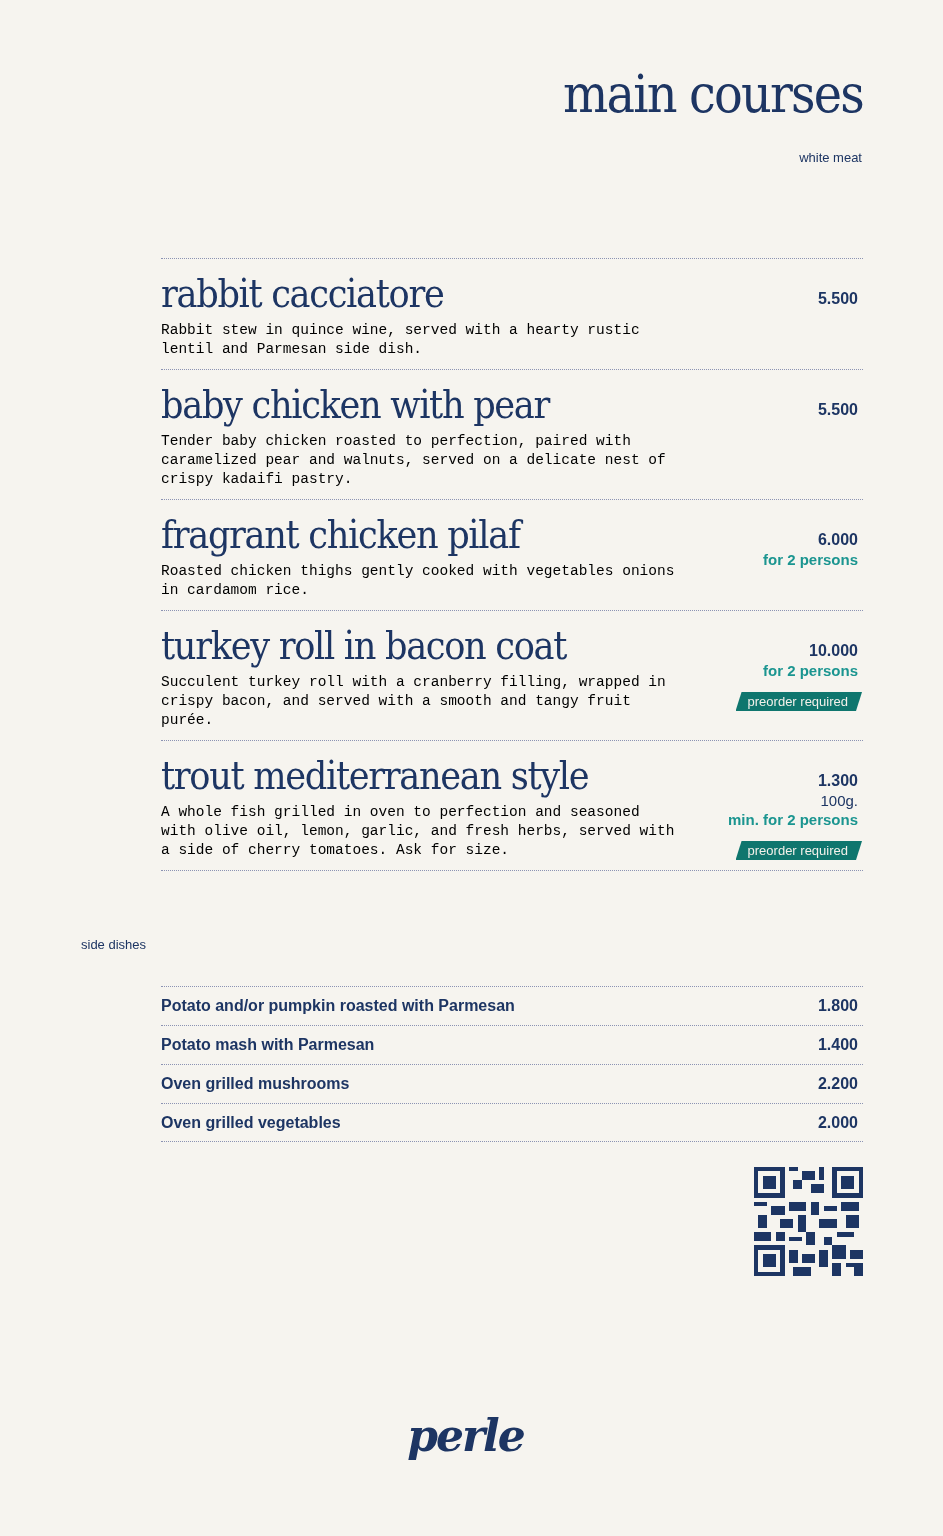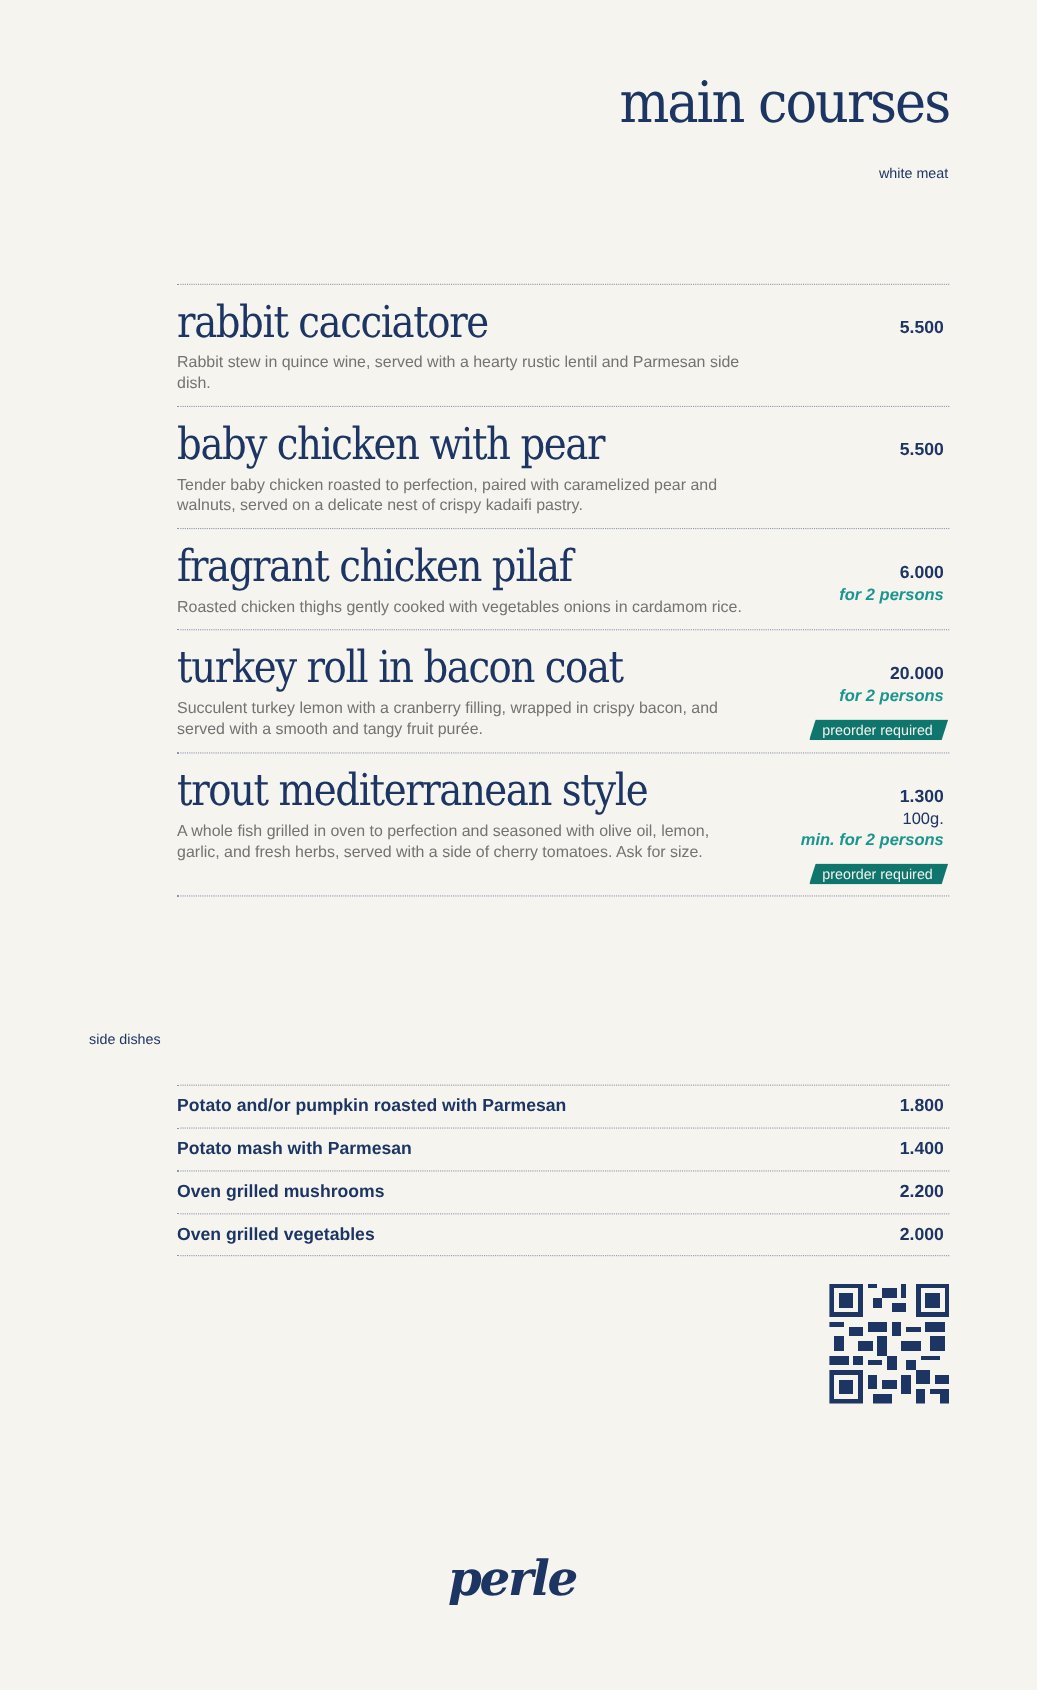--- a/index.html
+++ b/index.html
@@ -18,25 +18,25 @@
   .item {
     position: relative; border-top: 1px dotted #8c93b3;
     padding: 12px 0 10px 0; min-height: 89px; box-sizing: border-box;
   }
   .item.last { border-bottom: 1px dotted #8c93b3; }
   .item-name {
     font-family: "DejaVu Serif", serif; font-size: 40px; line-height: 44px;
     letter-spacing: -1.5px; transform: scaleX(0.88); transform-origin: left;
     white-space: nowrap; display: inline-block;
   }
-  .item-desc { font-size: 14.5px; line-height: 19px; margin-top: 6px; width: 520px; color: #737373; }
+  .item-desc { font-size: 14.5px; line-height: 19px; margin-top: 6px; width: 520px; color: #000000; font-family: Liberation Mono, monospace; }
   .right { position: absolute; right: 5px; top: 30px; text-align: right; }
   .price { font-weight: bold; font-size: 16px; line-height: 20px; }
   .unit { font-size: 15px; line-height: 19px; }
-  .persons { font-style: italic; font-weight: bold; color: #1b9590; font-size: 15px; line-height: 19px; }
+  .persons { font-weight: bold; color: #1b9590; font-size: 15px; line-height: 19px; }
   .badge {
     display: inline-block; margin-top: 12px; margin-right: -4px;
     background: #0f766e; color: #f3f1ea; font-size: 13px; padding: 2px 14px 2px 12px;
     clip-path: polygon(6px 0, 100% 0, calc(100% - 6px) 100%, 0 100%);
   }
   .side-label { position: absolute; left: 81px; top: 937px; font-size: 13px; }
   .sides { position: absolute; left: 161px; width: 702px; top: 986px; }
   .side-row {
     display: flex; justify-content: space-between; align-items: center;
     height: 39px; border-top: 1px dotted #8c93b3; font-weight: bold; font-size: 16px;
@@ -74,23 +74,23 @@
   <div class="item">
     <div class="item-name">fragrant chicken pilaf</div>
     <div class="item-desc">Roasted chicken thighs gently cooked with vegetables onions in cardamom rice.</div>
     <div class="right">
       <div class="price">6.000</div>
       <div class="persons">for 2 persons</div>
     </div>
   </div>
   <div class="item" style="min-height:112px">
     <div class="item-name">turkey roll in bacon coat</div>
-    <div class="item-desc">Succulent turkey lemon with a cranberry filling, wrapped in crispy bacon, and served with a smooth and tangy fruit purée.</div>
+    <div class="item-desc">Succulent turkey roll with a cranberry filling, wrapped in crispy bacon, and served with a smooth and tangy fruit purée.</div>
     <div class="right">
-      <div class="price">20.000</div>
+      <div class="price">10.000</div>
       <div class="persons">for 2 persons</div>
       <div class="badge">preorder required</div>
     </div>
   </div>
   <div class="item last" style="min-height:131px">
     <div class="item-name">trout mediterranean style</div>
     <div class="item-desc">A whole fish grilled in oven to perfection and seasoned with olive oil, lemon, garlic, and fresh herbs, served with a side of cherry tomatoes. Ask for size.</div>
     <div class="right">
       <div class="price">1.300</div>
       <div class="unit">100g.</div>

